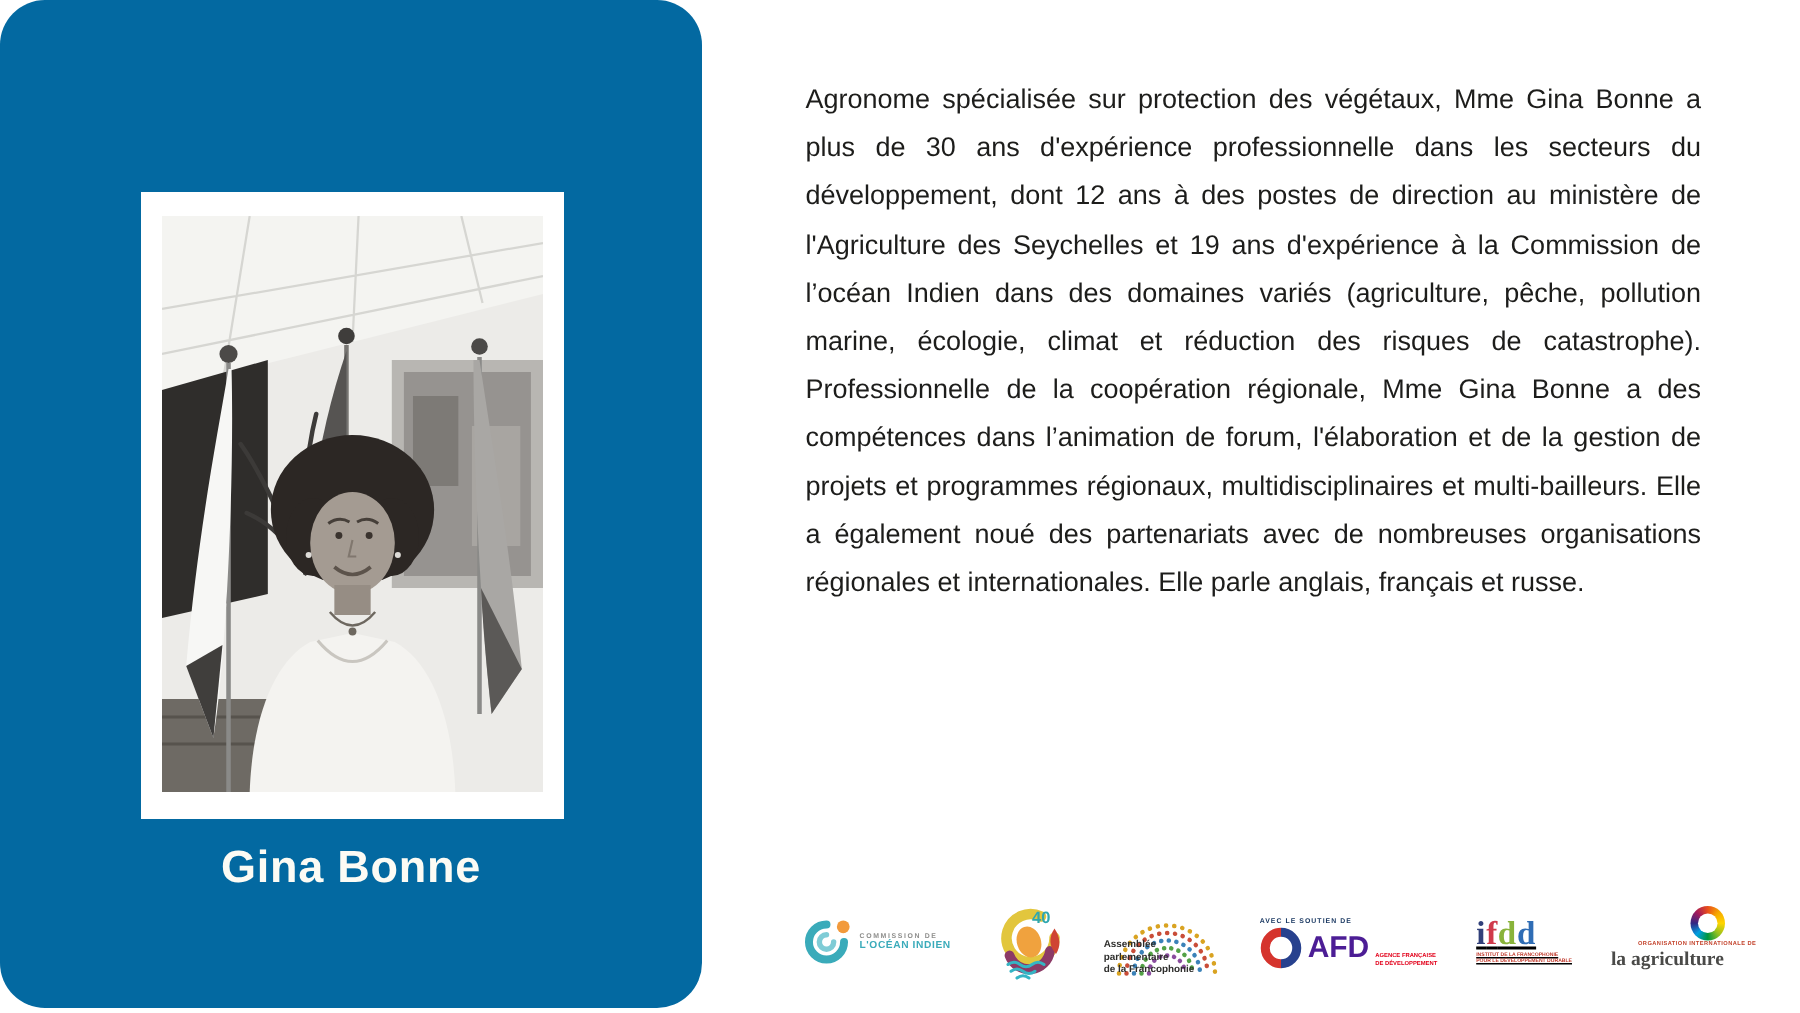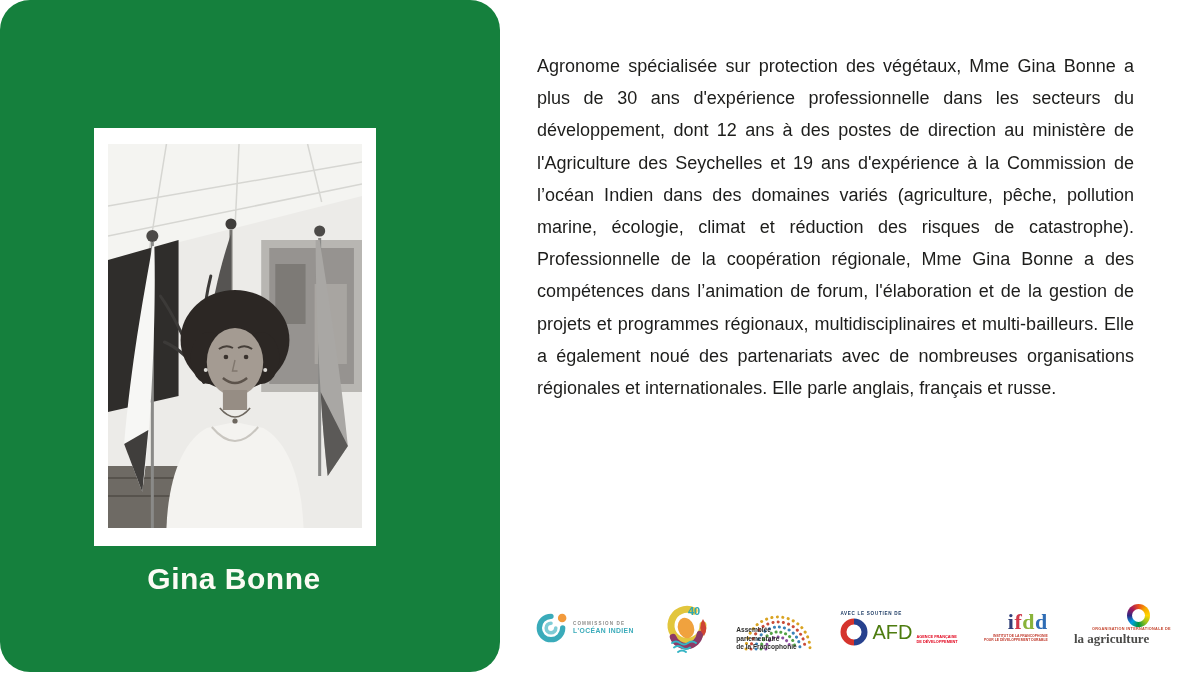--- a/index.html
+++ b/index.html
@@ -3,21 +3,21 @@
 <meta charset="utf-8">
 <style>
   html,body{margin:0;padding:0;background:#ffffff;}
   .stage{
     position:relative;width:1200px;height:675px;background:#ffffff;overflow:hidden;
     font-family:"Liberation Sans", sans-serif;
   }
   
   .card{
     position:absolute;left:0;top:0;width:468px;height:672px;
-    background:#15803d;border-radius:30px;padding-left:32px;
+    background:#0369a1;border-radius:30px;
   }
   .photo-frame{
     position:absolute;left:94px;top:128px;width:282px;height:418px;background:#ffffff;
   }
   .photo{
     position:absolute;left:14px;top:16px;right:14px;bottom:18px;background:#ecebe8;overflow:hidden;
   }
   .photo svg{display:block;width:100%;height:100%;}
   .member-name{
     position:absolute;left:0;top:562px;width:468px;text-align:center;
@@ -47,24 +47,24 @@
     position:absolute;left:0;bottom:3px;font-size:6.6px;font-weight:bold;color:#2e2e2c;line-height:1.3;
   }
   
   .gouv-text{margin-left:4px;}
   .gouv-title{font-size:15.5px;font-weight:bold;color:#1f1f1d;letter-spacing:0.2px;}
   .gouv-sub{font-size:5.4px;color:#7b2a22;font-weight:bold;text-align:center;margin-top:1px;}
   
   .logo-afd{display:block;}
   .afd-support{font-size:4.6px;font-weight:bold;color:#16355f;letter-spacing:0.7px;margin-bottom:2px;}
   .afd-row{display:flex;align-items:center;}
-  .afd-word{font-size:20px;font-weight:400;color:#4d7c0f;margin-left:4px;line-height:0.9;}
+  .afd-word{font-size:20px;font-weight:700;color:#4c1d95;margin-left:4px;line-height:0.9;}
   .afd-sub{font-size:3.9px;color:#e2001a;font-weight:bold;line-height:1.35;margin-left:4px;align-self:flex-end;margin-bottom:1px;}
   
-  .logo-ifdd{display:block;text-align:right;}
+  .logo-ifdd{display:block;text-align:left;text-decoration:underline;}
   .ifdd-word{font-size:22px;font-weight:800;line-height:0.85;letter-spacing:0.5px;font-family:"Liberation Serif", serif;}
   .ifdd-i{color:#31407a;} .ifdd-f{color:#d03a4b;} .ifdd-d1{color:#89b33a;} .ifdd-d2{color:#2f6db5;}
   .ifdd-sub{font-size:3.4px;color:#c0392b;font-weight:bold;line-height:1.4;margin-top:2px;}
   
   .logo-oif{position:relative;width:82px;height:52px;}
   .oif-ring{
     position:absolute;right:6px;top:2px;width:23px;height:23px;border-radius:50%;
     background:conic-gradient(#e94e1b,#f6a800,#ffd500,#95c11f,#00963f,#009fe3,#312783,#a3195b,#e94e1b);
   }
   .oif-ring::after{

